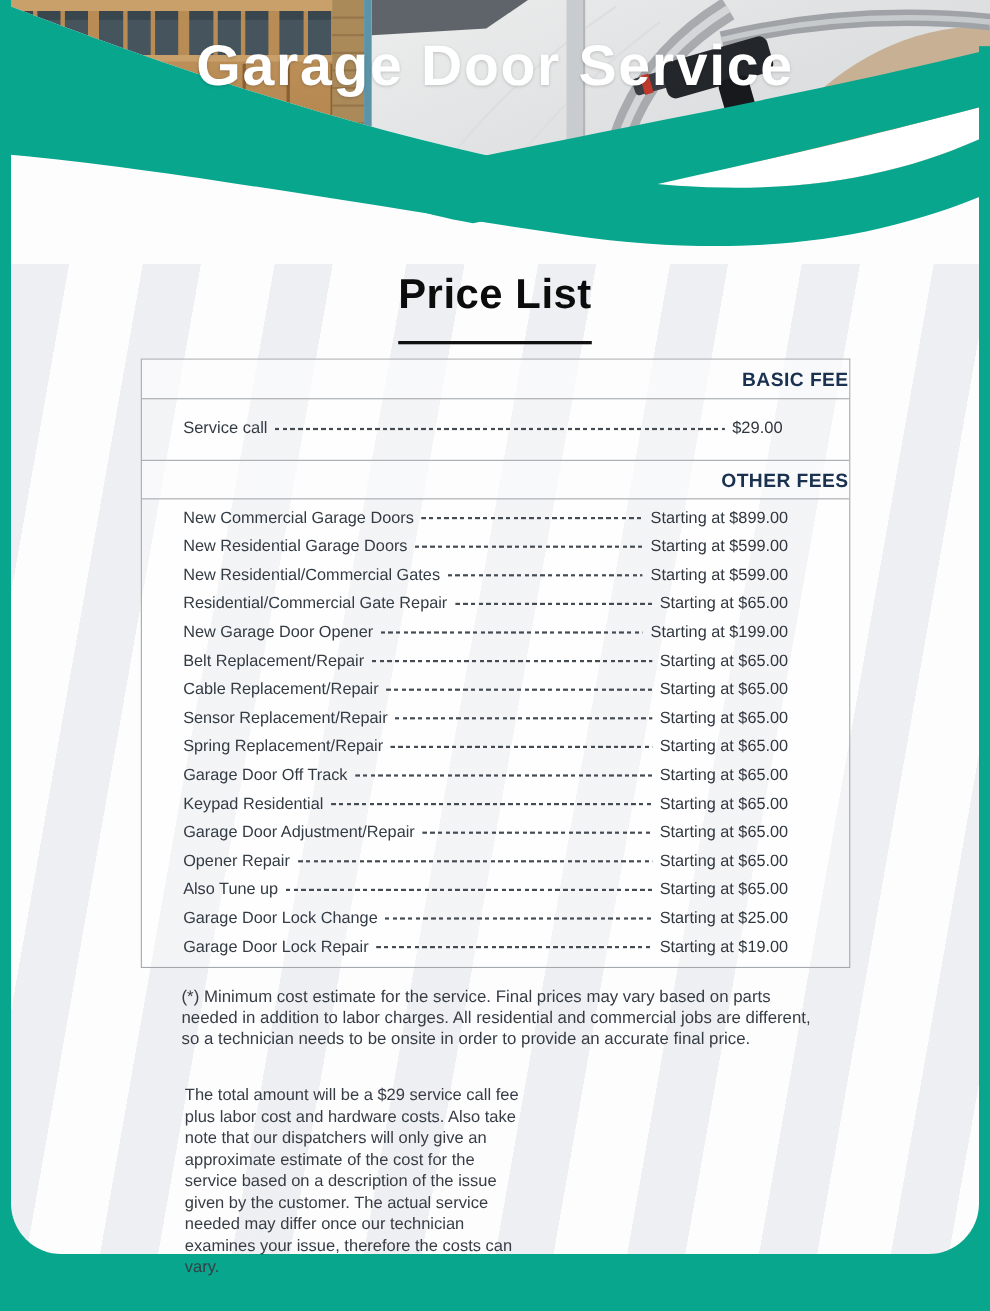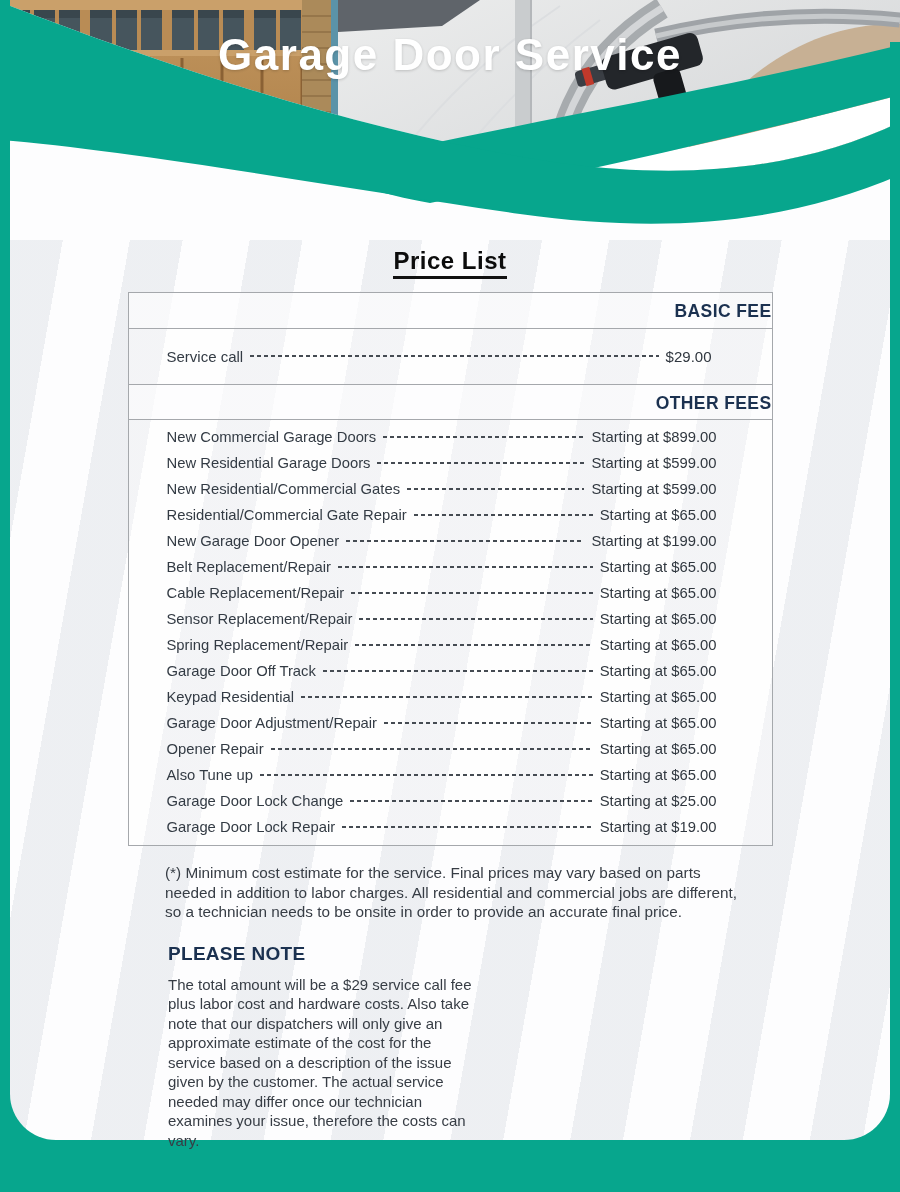--- a/index.html
+++ b/index.html
@@ -16,37 +16,37 @@
     background:var(--teal);
     font-family:"Liberation Sans", sans-serif;
     color:var(--text);
   }
   
   .header{position:relative;width:900px;height:240px;background:#ddd;}
   .header svg{display:block;}
   .header-title{
     position:absolute;top:30px;left:0;right:0;
     text-align:center;color:#fff;
-    font-size:44px;font-weight:600;letter-spacing:1.5px;
+    font-size:52px;font-weight:600;letter-spacing:1.5px;
     text-shadow:0 1px 3px rgba(0,0,0,.18);
   }
   
   .card{
     position:relative;margin:0 10px;width:880px;height:900px;
     background:
       repeating-linear-gradient(100deg, rgba(225,228,233,.55) 0 52px, rgba(255,255,255,0) 52px 118px),
       #fdfdfe;
     border-radius:0 0 46px 46px;
     padding-top:6px;
   }
   .title-wrap{text-align:center;margin-top:2px;}
   .page-title{
     display:inline-block;margin:0;
-    font-size:24px;font-weight:800;color:#0c0c0c;letter-spacing:.5px;
-    border-bottom:3px solid #111;padding-bottom:2px;line-height:1.1;
+    font-size:38px;font-weight:800;color:#0c0c0c;letter-spacing:.5px;
+    border-bottom:3px solid #111;padding-bottom:20px;line-height:1.1;
   }
   .price-table{
     width:645px;margin:13px auto 0;
     border:1px solid var(--table_border);
     background:rgba(255,255,255,.35);
   }
   .thead{
     height:36px;line-height:36px;text-align:right;
     font-size:17.5px;font-weight:700;color:var(--navy);letter-spacing:.4px;
     background:rgba(252,252,253,.6);
@@ -288,18 +288,17 @@
           <span class="leader"></span>
           <span class="fee-price">Starting at $19.00</span>
         </div>
       </div>
   </div>
 
   <p class="footnote">(*) Minimum cost estimate for the service. Final prices may vary based on parts needed in addition to labor charges. All residential and commercial jobs are different, so a technician needs to be onsite in order to provide an accurate final price.</p>
 
   <div class="cols">
     <div class="col">
-      <h3>PLEASE NOTE</h3>
       <p>The total amount will be a $29 service call fee plus labor cost and hardware costs. Also take note that our dispatchers will only give an approximate estimate of the cost for the service based on a description of the issue given by the customer. The actual service needed may differ once our technician examines your issue, therefore the costs can vary.</p>
     </div>
   </div>
 
 </div>
 
 </body></html>

